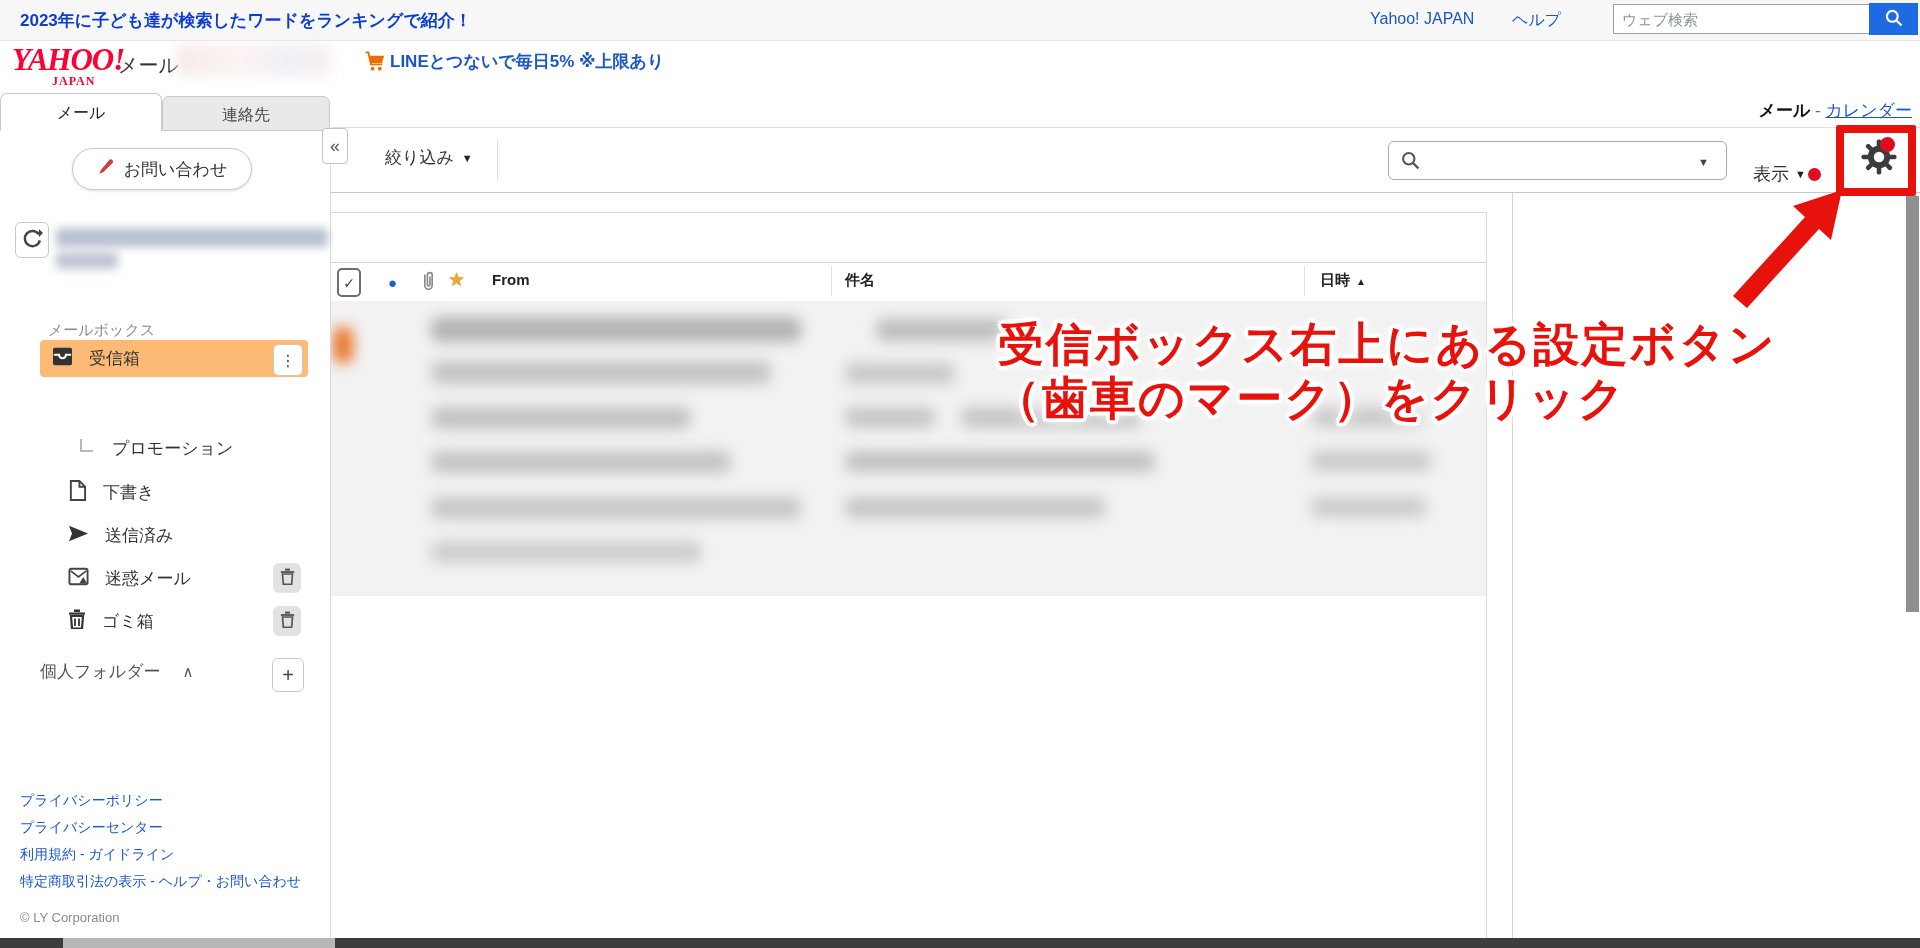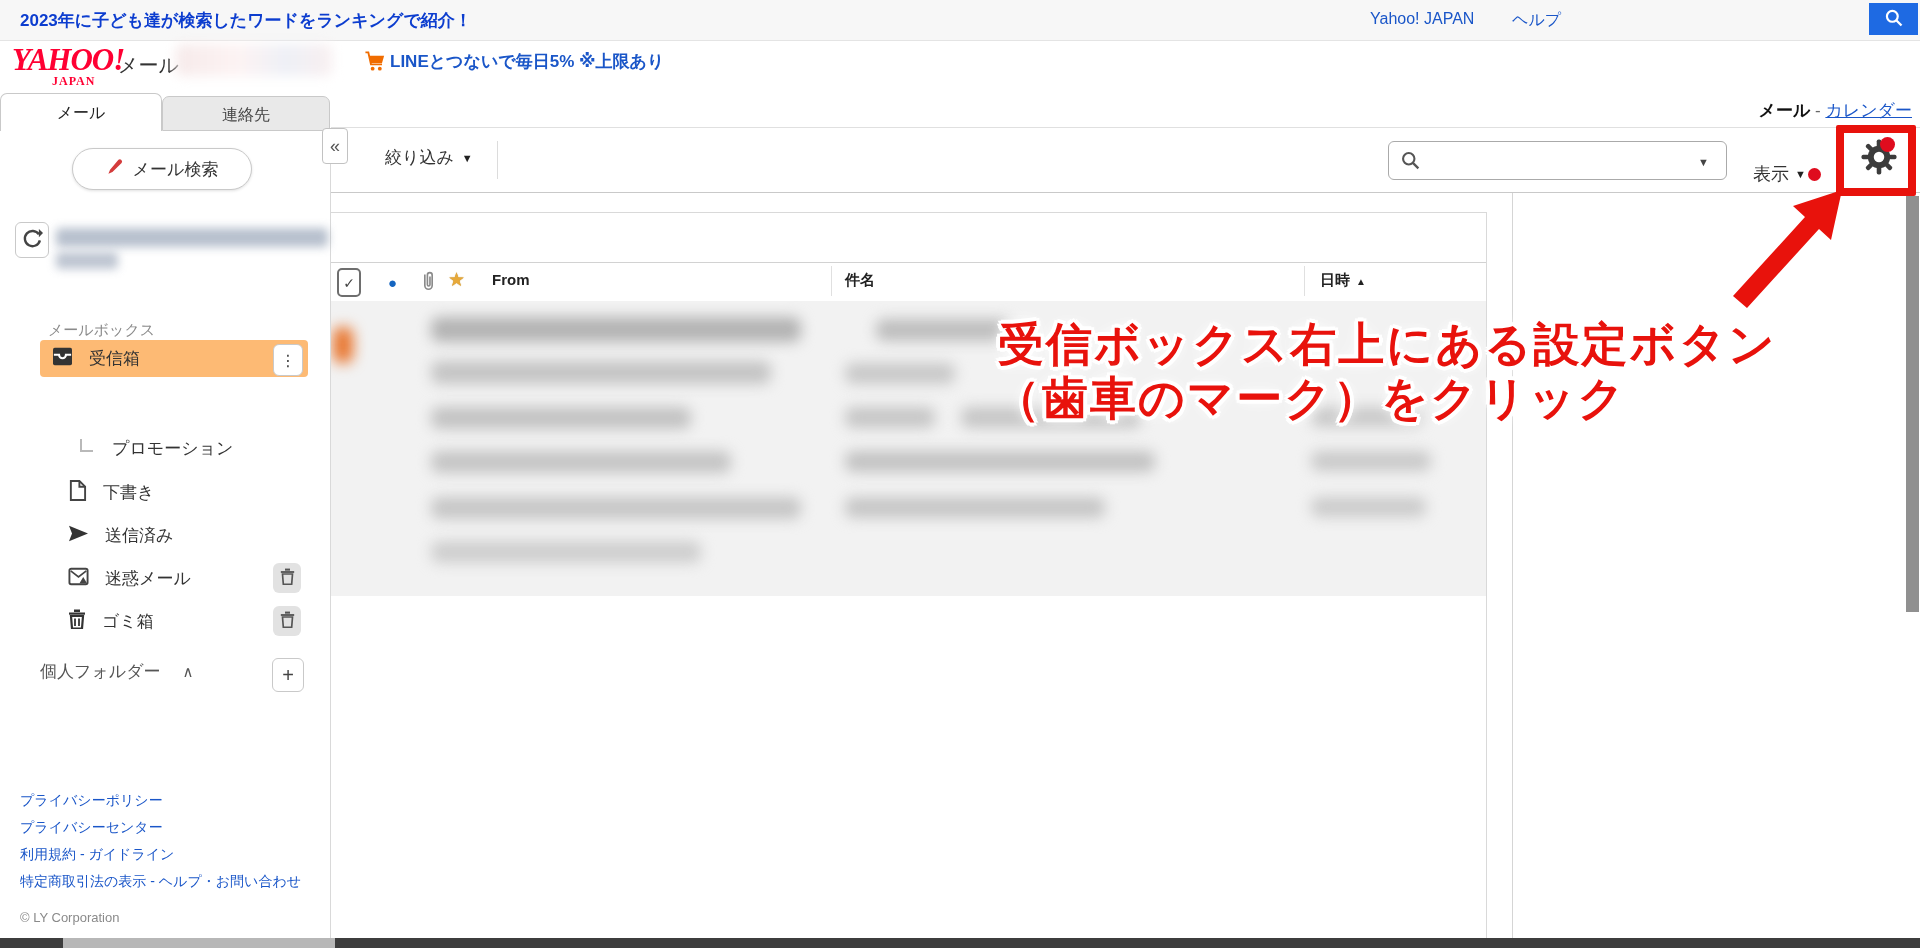--- a/index.html
+++ b/index.html
@@ -112,20 +112,21 @@
 </style>
 </head>
 <body>
 
 <div class="screen">
 
   <div class="abs banner"></div>
   <div class="abs banner-promo">2023年に子ども達が検索したワードをランキングで紹介！</div>
   <div class="abs banner-link" style="left:1370px;">Yahoo! JAPAN</div>
   <div class="abs banner-link" style="left:1512px;">ヘルプ</div>
+  <input class="abs websearch" placeholder="ウェブ検索" style="">
   <button class="abs websearch-btn">
     <span class="icon-sm">
       <svg width="20" height="20" viewBox="0 0 24 24">
           <circle cx="10" cy="10" r="6.5" fill="none" stroke="#fff" stroke-width="2.6"></circle>
           <line x1="15" y1="15" x2="21" y2="21" stroke="#fff" stroke-width="2.8"></line>
         </svg>
     </span>
   </button>
 
   <div class="abs logo-y">YAHOO!</div>
@@ -149,21 +150,21 @@
   </div>
 
   <div class="abs side-border"></div>
 
   <button class="abs compose">
     <span class="icon-sm">
       <svg width="18" height="18" viewBox="0 0 24 24">
           <path d="M16.6 2.4 a3 3 0 0 1 4.2 4.2 L8.6 18.8 3.2 21 5.4 15.6 Z" fill="#d43c3c"></path>
         </svg>
     </span>
-    <span>メール検索</span>
+    <span>お問い合わせ</span>
   </button>
 
   <button class="abs refresh-btn">
     <span class="icon-sm">
       <svg width="22" height="22" viewBox="0 0 24 24">
           <path d="M19.5 7 A 8.3 8.3 0 1 0 20.6 13.5" fill="none" stroke="#444" stroke-width="2.6"></path>
           <polygon points="19.5,1 19.5,10 24,5.5" fill="#444"></polygon>
         </svg>
     </span>
   </button>

